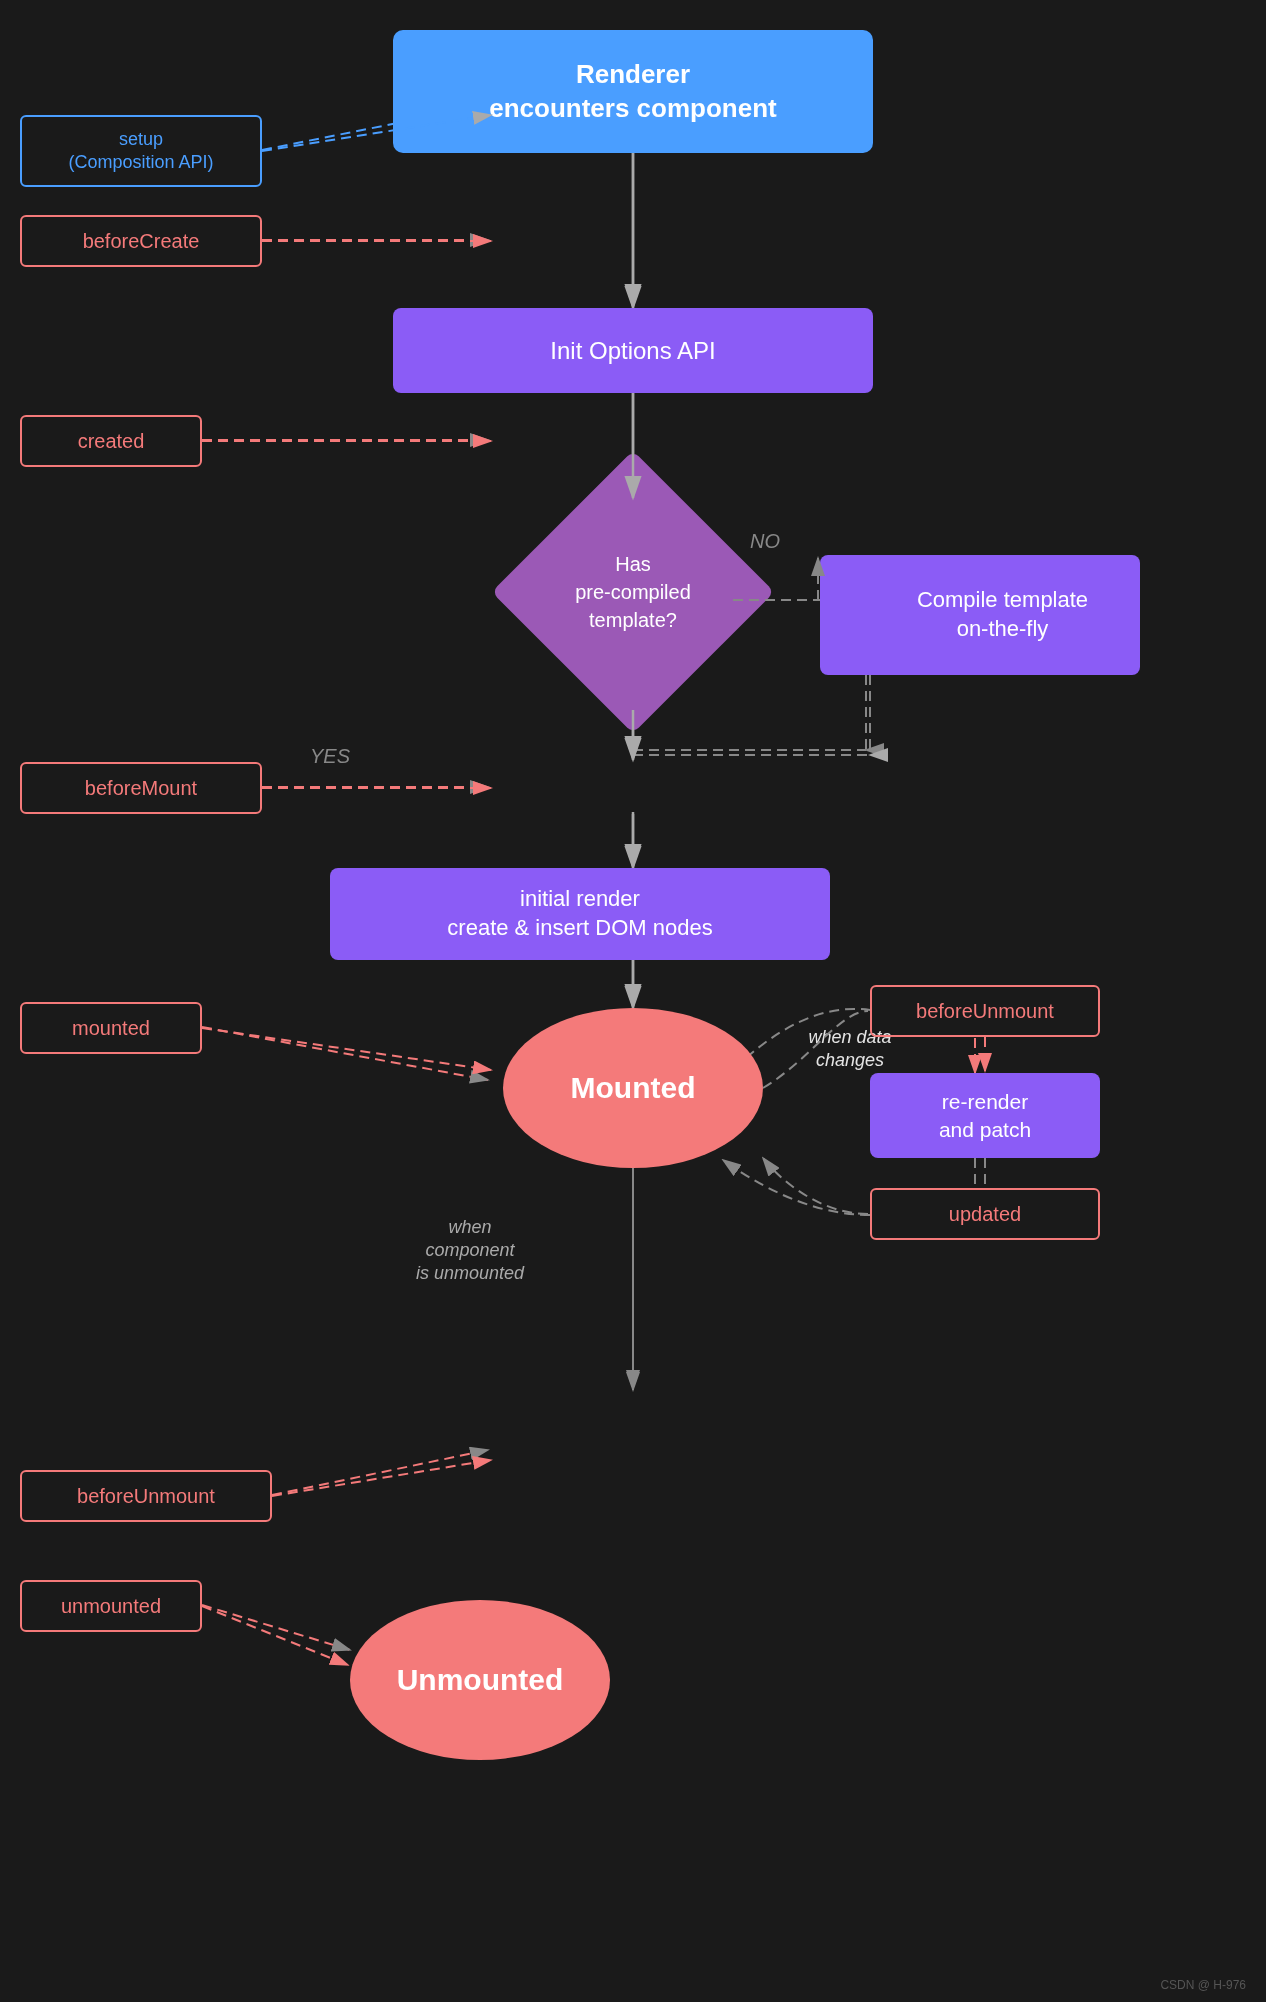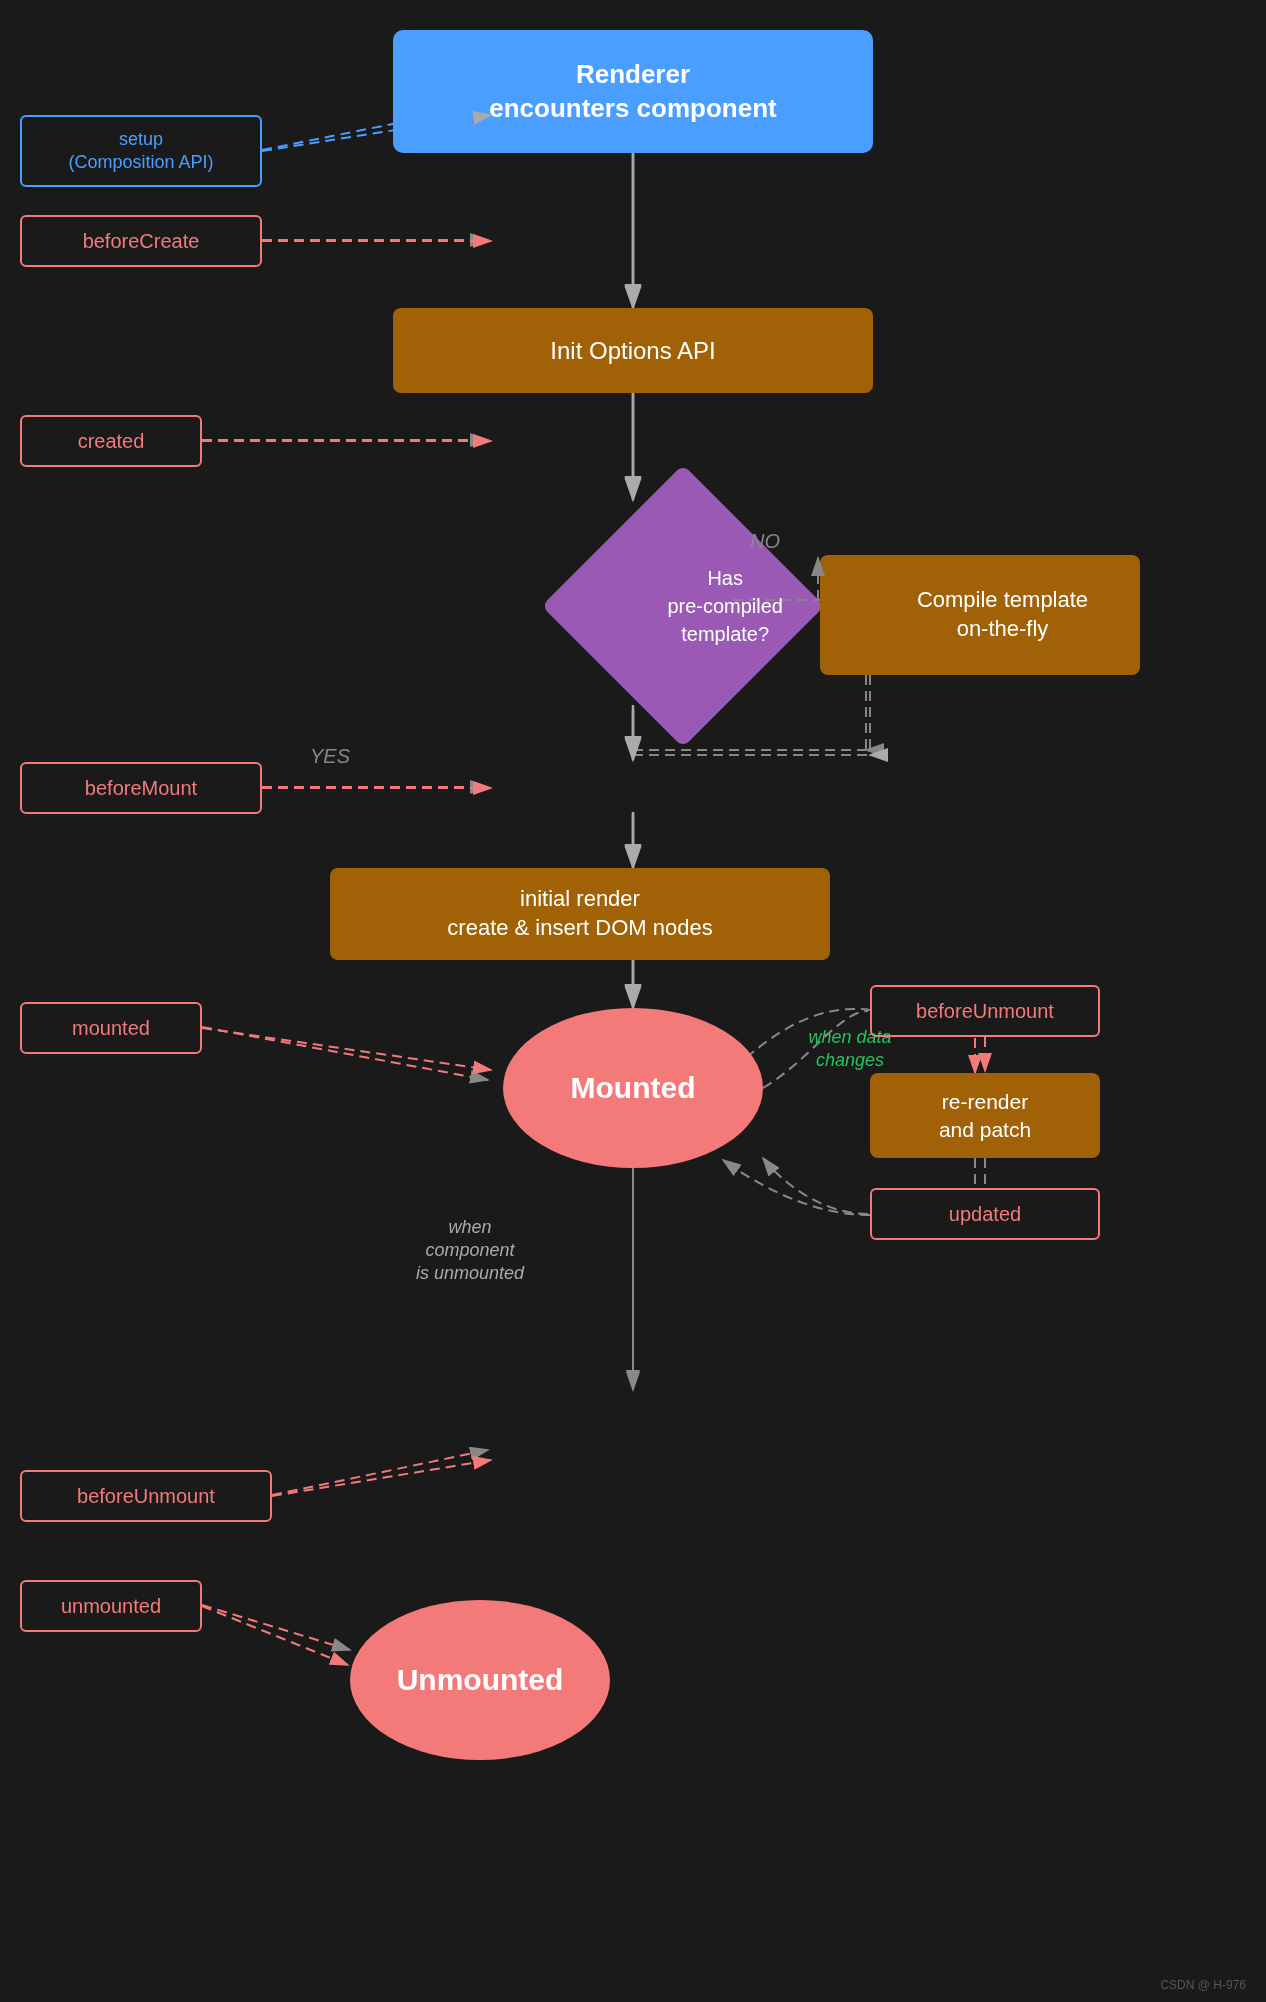--- a/index.html
+++ b/index.html
@@ -30,21 +30,21 @@
       font-weight: 500;
       line-height: 1.3;
     }
 
     .box-blue {
       background: #4a9eff;
       color: white;
     }
 
     .box-green {
-      background: #a16207;
+      background: #8b5cf6;
       color: white;
     }
 
     .box-red-outline {
       background: transparent;
       border: 2px solid #f47a7a;
       color: #f47a7a;
       border-radius: 6px;
     }
 
@@ -207,21 +207,21 @@
   </div>
 
   <div class="box box-green" style="left:393px; top:308px; width:480px; height:85px;">
     <span style="font-size:24px;">Init Options API</span>
   </div>
 
   <div class="box box-red-outline" style="left:20px; top:415px; width:182px; height:52px;justify-content:center;">
     <span style="font-size:20px;">created</span>
   </div>
 
-  <div class="diamond-container" style="left:483px; top:501px; width:300px; height:210px;justify-content:flex-end;">
+  <div class="diamond-container" style="left:483px; top:487px; width:300px; height:210px;">
     <div class="diamond"></div>
     <span class="diamond-text" style="white-space:pre-line;">Has
 pre-compiled
 template?</span>
   </div>
 
   <div class="label" style="left:750px; top:530px;">
     <span>NO</span>
   </div>
 
@@ -245,21 +245,21 @@
 
   <div class="box box-red-outline" style="left:20px; top:1002px; width:182px; height:52px;">
     <span style="font-size:20px;">mounted</span>
   </div>
 
   <div class="circle circle-red" style="left:503px; top:1008px; width:260px; height:160px; border-radius:50%;">
     <span style="font-size:30px;font-weight:700;">Mounted</span>
   </div>
 
   <div class="label" style="left:750px; top:1025px; width:200px;">
-    <span style="white-space:pre-line;font-size:18px;color:#22c55e;margin-top:40px;">when data
+    <span style="white-space:pre-line;font-size:18px;color:#e5e5e5;margin-top:40px;">when data
 changes</span>
   </div>
 
   <div class="box box-red-outline" style="left:870px; top:985px; width:230px; height:52px;">
     <span style="font-size:20px;">beforeUnmount</span>
   </div>
 
   <div class="box box-green" style="left:870px; top:1073px; width:230px; height:85px;">
     <span style="white-space:pre-line;font-size:21px;">re-render
 and patch</span>

